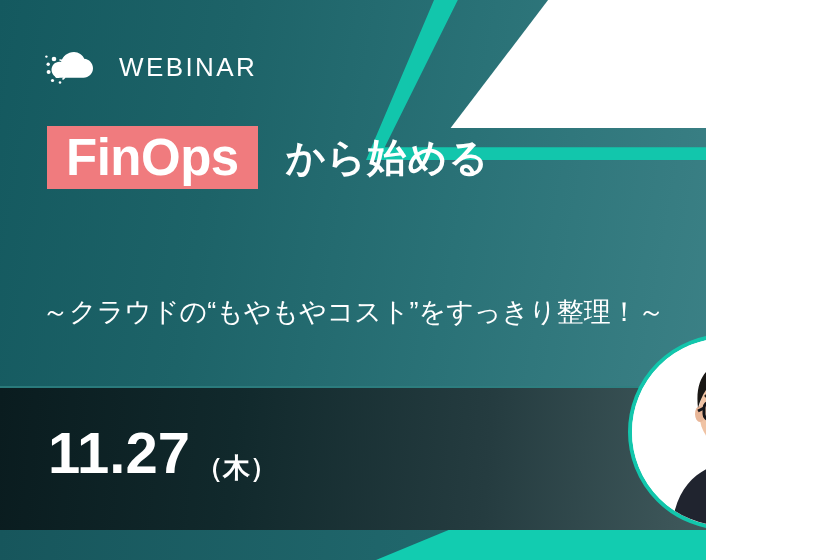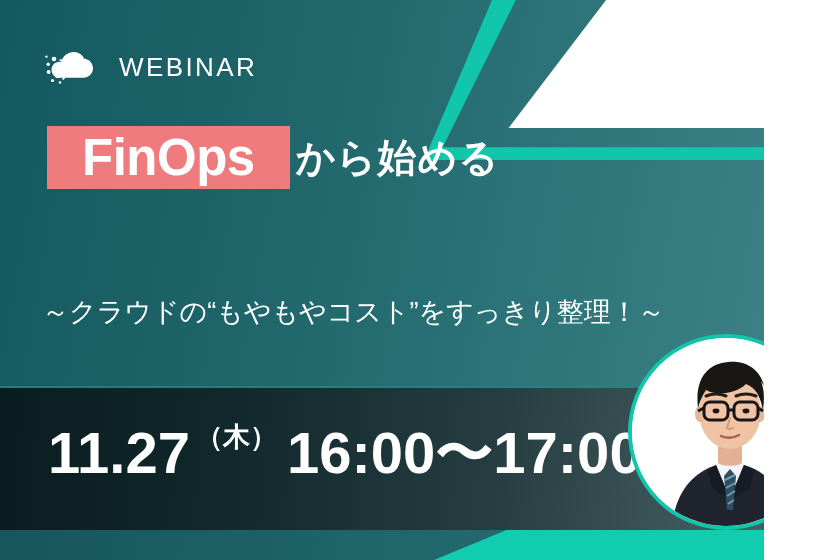--- a/index.html
+++ b/index.html
@@ -6,21 +6,21 @@
     margin: 0;
     padding: 0;
     background: #ffffff;
   }
   body {
     font-family: "Liberation Sans", "DejaVu Sans", sans-serif;
   }
 
   .banner {
     position: relative;
-    width: 764px;
+    width: 706px;
     height: 560px;
     overflow: hidden;
     background: #6d28d9;
   }
 
   
   .bg-teal {
     position: absolute;
     inset: 0;
     background: linear-gradient(100deg, #14595f 0%, #1d6368 30%, #2a7277 62%, #3d8287 100%);
@@ -120,29 +120,29 @@
     align-items: center;
     height: 63px;
     white-space: nowrap;
   }
   .finops-chip {
     background: #f07b7e;
     color: #ffffff;
     font-size: 51px;
     font-weight: bold;
     line-height: 63px;
-    padding: 0 35px;
+    padding: 0 19px;
     letter-spacing: -0.5px;
     display: inline-block;
   }
   .line1-tail {
     color: #ffffff;
     font-size: 39px;
     font-weight: bold;
-    margin-left: 6px;
+    margin-left: 28px;
     letter-spacing: 1px;
     line-height: 1;
   }
 
   .title-line2 {
     position: absolute;
     left: 44px;
     top: 198px;
     color: #ffffff;
     font-size: 62px;
@@ -163,21 +163,21 @@
     line-height: 1.2;
     white-space: nowrap;
   }
 
   
   .date-row {
     position: absolute;
     left: 48px;
     top: 424px;
     display: flex;
-    align-items: flex-start;
+    align-items: flex-end;
     color: #ffffff;
     white-space: nowrap;
   }
   .date-main {
     font-size: 58px;
     font-weight: bold;
     letter-spacing: 0px;
     line-height: 1;
   }
   .date-day {
@@ -266,21 +266,20 @@
 
 
   <div class="subtitle">～クラウドの“もやもやコスト”をすっきり整理！～</div>
 
   <div class="band-dark-top-line"></div>
   <div class="band-dark"></div>
 
   <div class="date-row">
     <span class="date-main">11.27</span>
     <span class="date-day">（木）</span>
-    <span class="date-time">16:00〜17:00</span>
   </div>
 
   <div class="strip-bottom"></div>
   <div class="strip-mint"></div>
 
   <div class="portrait">
     <svg width="188" height="188" viewBox="0 0 188 188" xmlns="http://www.w3.org/2000/svg">
       <rect width="188" height="188" fill="#ffffff"></rect>
 
       <path d="M40 188 C44 150 64 134 84 127 L112 127 C136 134 152 152 156 188 Z" fill="#20242f"></path>

